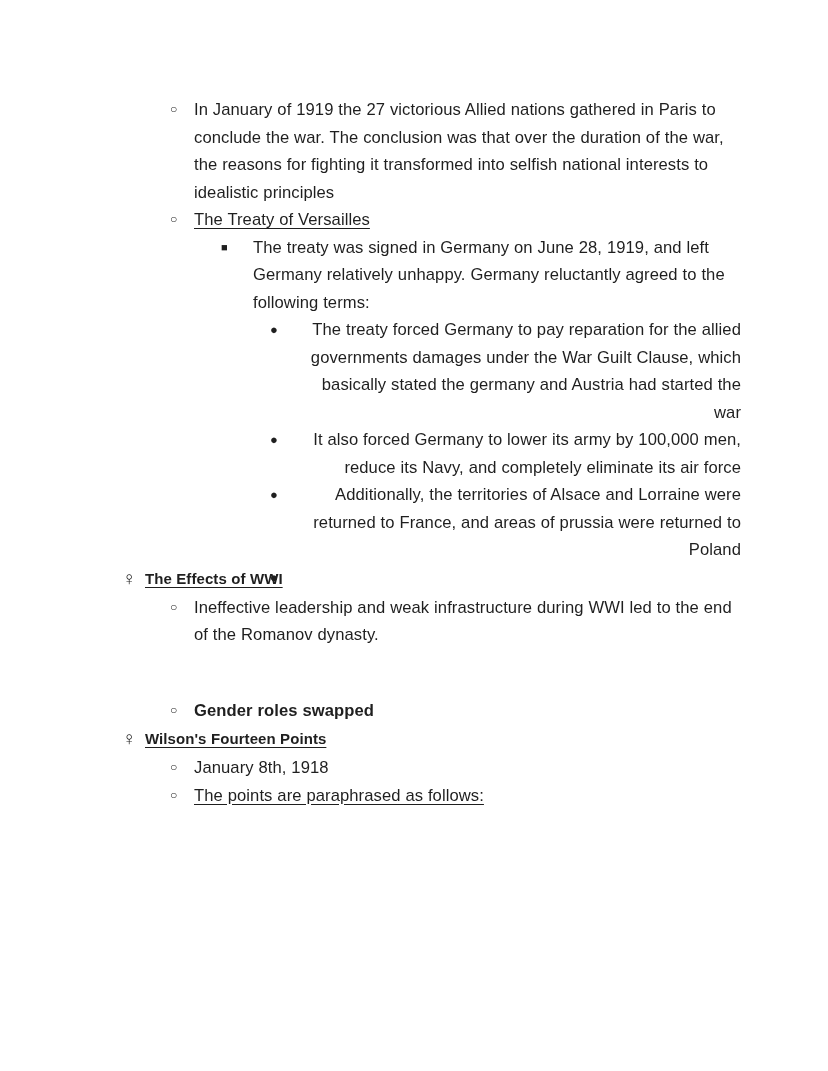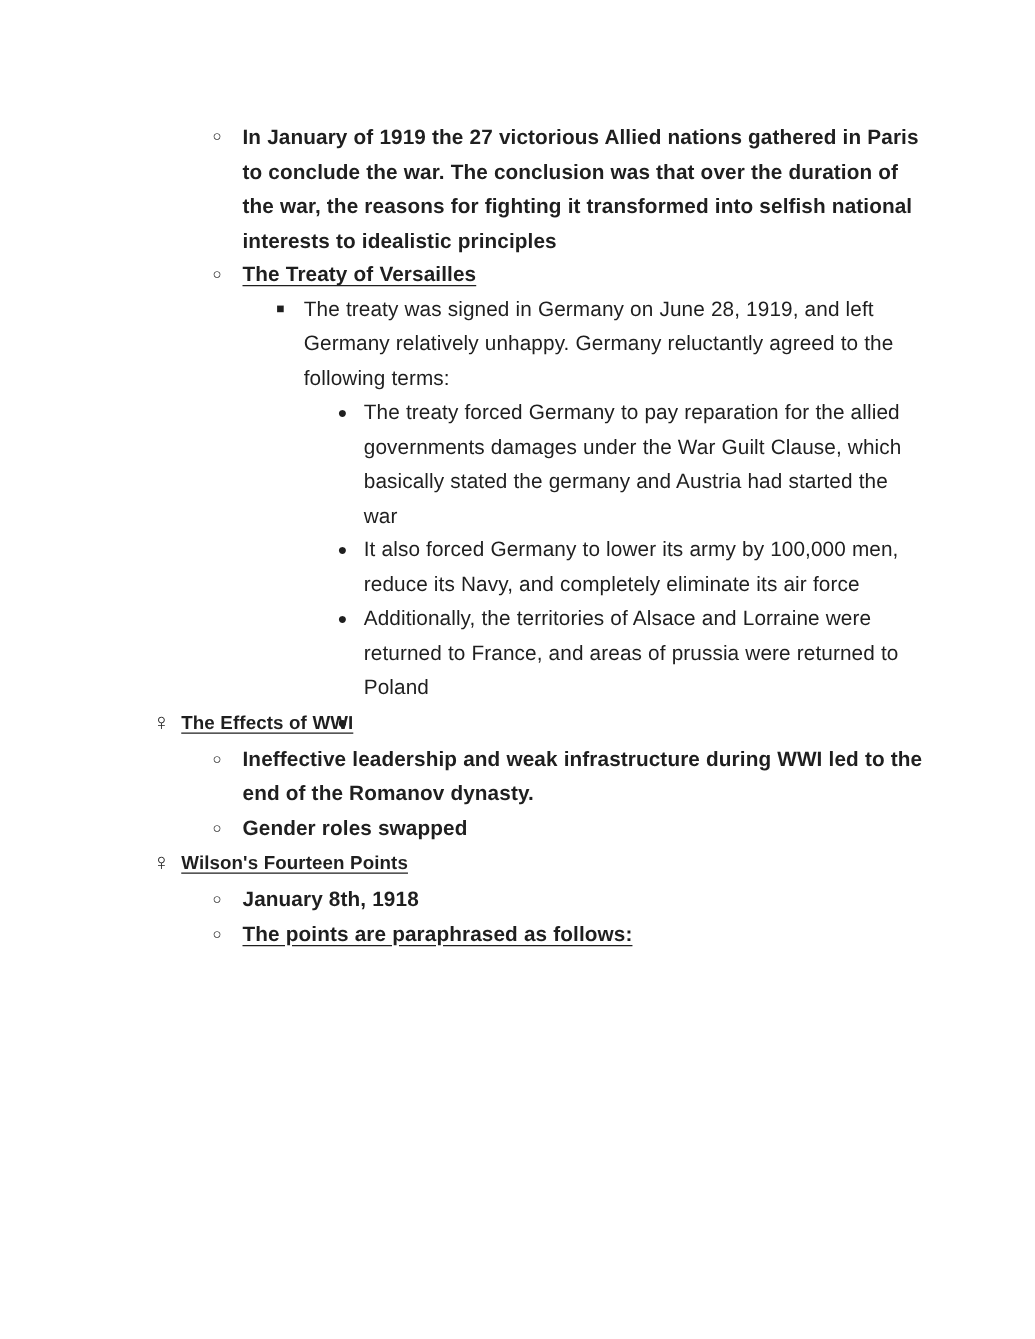--- a/index.html
+++ b/index.html
@@ -50,31 +50,31 @@
     display: block;
     font-size: 16.6px;
     line-height: 27.5px;
     letter-spacing: 0.005em;
     word-spacing: 0.01em;
   }
 
   
   .lvl1 { padding-left: 194px; }
   .lvl1 > .marker { left: 170px; font-size: 12px; }
-  .lvl1 > .txt { max-width: 545px; font-weight: bold; }
+  .lvl1 > .txt { max-width: 545px; }
 
   
   .lvl2 { padding-left: 243px; }
   .lvl2 > .marker { left: 221px; font-size: 11px; }
-  .lvl2 > .txt { max-width: 492px; }
+  .lvl2 > .txt { max-width: 492px; margin-left: 10px; }
 
   
   .lvl3 { padding-left: 291px; }
   .lvl3 > .marker { left: 270px; font-size: 13px; }
-  .lvl3 > .txt { max-width: 450px; }
+  .lvl3 > .txt { max-width: 450px; text-align: right; }
 
   
   .lvlh { padding-left: 145px; }
   .lvlh > .marker {
     left: 122px;
     font-size: 19px;
     line-height: 30px;
   }
   .lvlh > .txt {
     font-size: 15px;
@@ -83,21 +83,21 @@
     text-decoration: underline;
     text-underline-offset: 3px;
     max-width: 600px;
   }
 
   
   .u {
     text-decoration: underline;
     text-underline-offset: 2.5px;
   }
-  .b { font-weight: bold; }
+  .b { font-weight: bold; margin-top: 48px; }
 </style>
 </head>
 <body>
 
 <div class="page">
   <div class="notes" id="notes-root">
       <div class="row lvl1">
         <span class="marker">○</span>
         <span class="txt">In January of 1919 the 27 victorious Allied nations gathered in Paris to conclude the war. The conclusion was that over the duration of the war, the reasons for fighting it transformed into selfish national interests to idealistic principles</span>
       </div>

